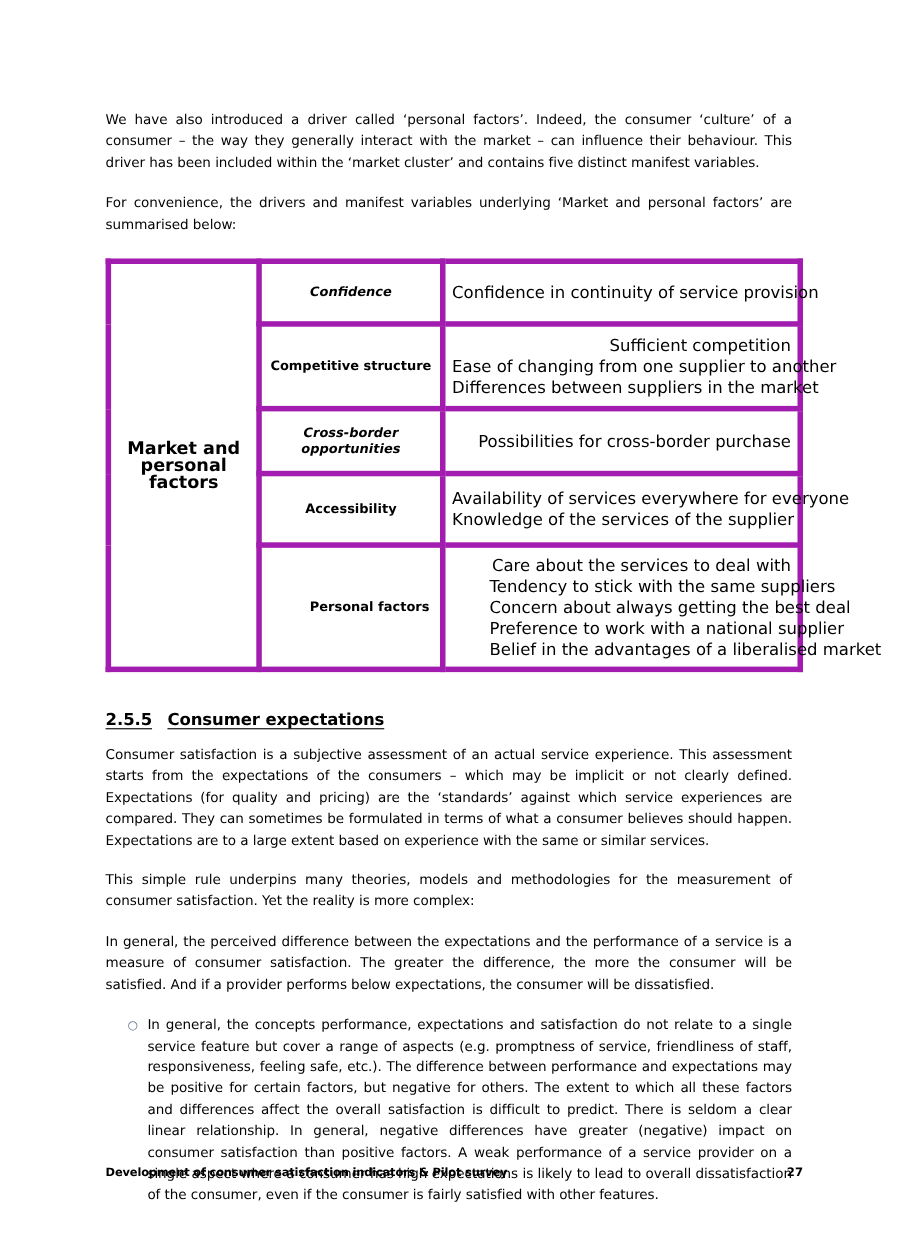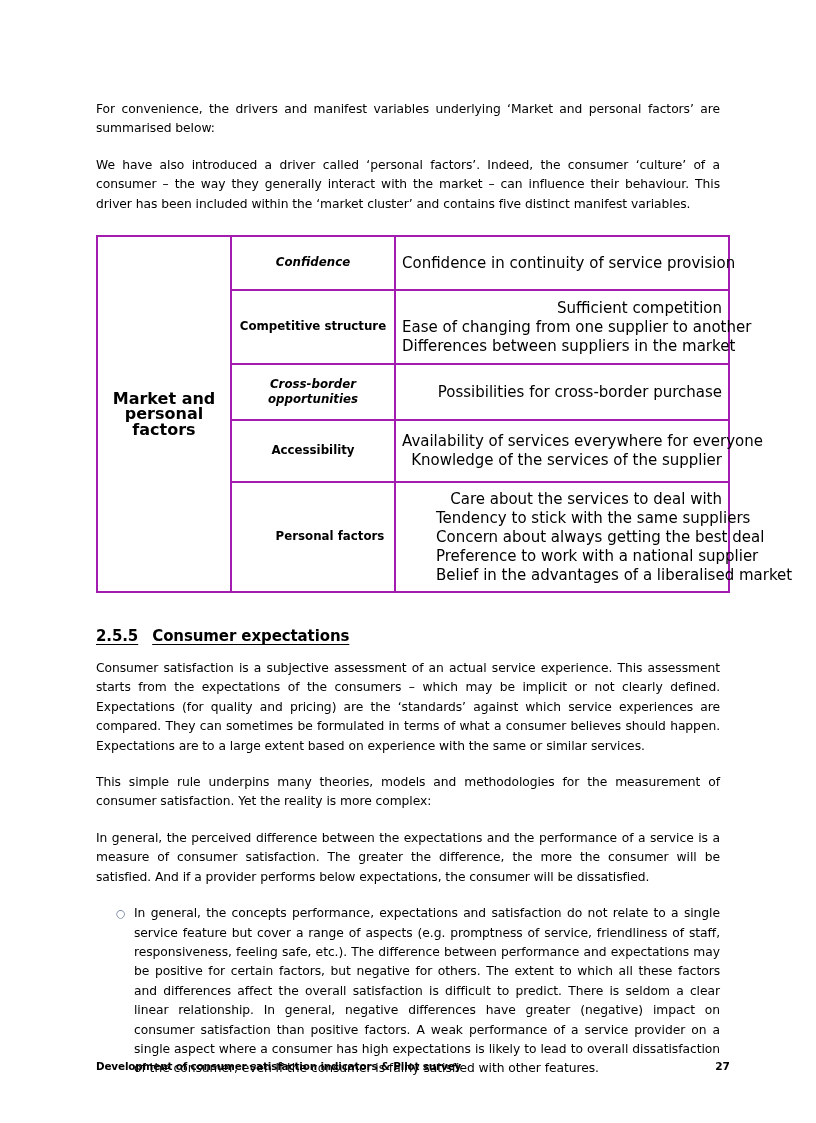--- a/index.html
+++ b/index.html
@@ -45,21 +45,21 @@
     margin: 21px 0 0 0;
   }
   table.factors-table {
     border-collapse: collapse;
     width: 634px;
     margin-left: 0px;
     table-layout: fixed;
     border: 1.4px solid #1a1a1a;
   }
   table.factors-table td {
-    border: 2px solid #a21caf;
+    border: 5px solid #a21caf;
     vertical-align: middle;
     padding: 6px 6px;
   }
   td.cluster-cell {
     width: 120px;
     text-align: center;
     font-weight: bold;
     font-size: 16px;
     line-height: 15.5px;
     border-right: 1.3px solid #1a1a1a;
@@ -154,23 +154,23 @@
     font-weight: bold;
   }
 </style>
 </head>
 <body>
 
 <div class="page">
 
   <div class="content">
 
+    <p class="body-text">We have also introduced a driver called ‘personal factors’. Indeed, the consumer ‘culture’ of a consumer – the way they generally interact with the market – can influence their behaviour. This driver has been included within the ‘market cluster’ and contains five distinct manifest variables.</p>
+
     <p class="body-text">For convenience, the drivers and manifest variables underlying ‘Market and personal factors’ are summarised below:</p>
-
-    <p class="body-text">We have also introduced a driver called ‘personal factors’. Indeed, the consumer ‘culture’ of a consumer – the way they generally interact with the market – can influence their behaviour. This driver has been included within the ‘market cluster’ and contains five distinct manifest variables.</p>
 
     <div class="tbl-wrap">
       <table class="factors-table">
         <tbody>
 
           <tr class="r-confidence">
             <td class="cluster-cell" rowspan="5">Market and personal factors</td>
             <td class="driver-cell italic">Confidence</td>
             <td class="vars-cell">
               <span class="vline">Confidence in continuity of service provision</span>

